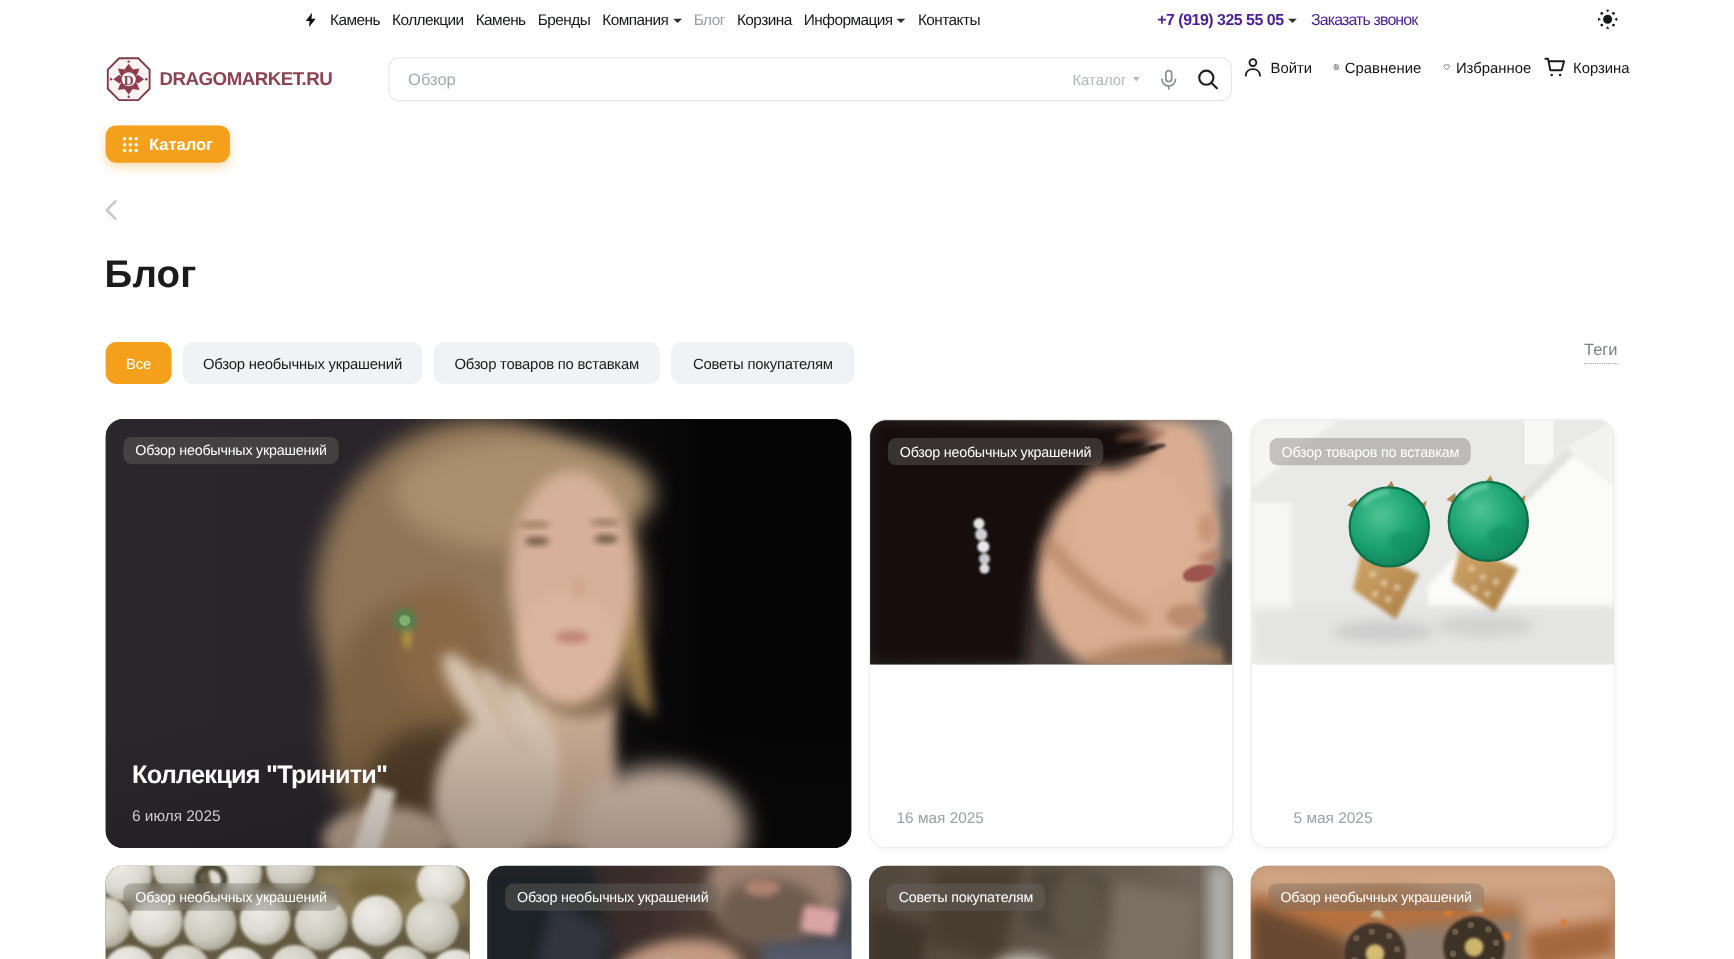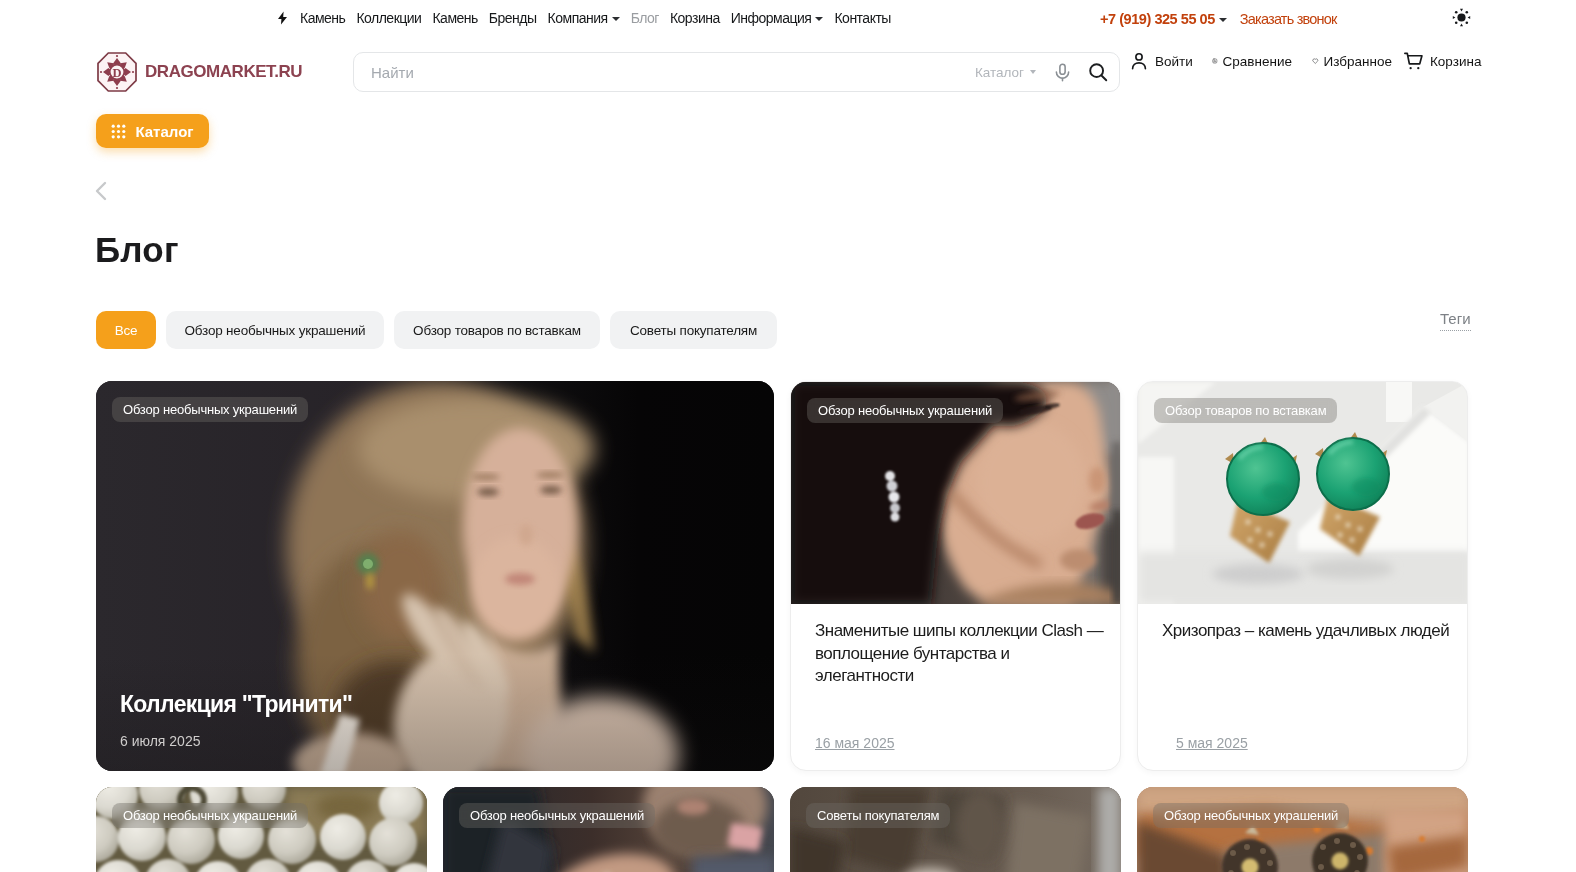--- a/index.html
+++ b/index.html
@@ -9,21 +9,21 @@
   .abs { position:absolute; }
   #page { position:relative; width:1576px; height:872px; }
 
   
   .topnav { left:276px; top:10px; display:flex; align-items:center; gap:11px;
     font-size:14px; letter-spacing:-0.5px; color:#16181a; }
   .topnav a { color:#16181a; text-decoration:none; white-space:nowrap; }
   .topnav a.active { color:#9a9da1; }
   .caret { display:inline-block; width:0; height:0; border-left:4px solid transparent;
     border-right:4px solid transparent; border-top:4.5px solid #2b2d30; vertical-align:2px; margin-left:4px;}
-  .phoneblk { left:1100px; top:11px; display:flex; gap:13px; font-size:14.5px; letter-spacing:-0.45px; color:#c2410c; }
+  .phoneblk { left:1052px; top:11px; display:flex; gap:13px; font-size:14.5px; letter-spacing:-0.45px; color:#4c1d95; }
   .phone { font-weight:600; white-space:nowrap; }
 
   
   .logo { left:96px; top:51px; display:flex; align-items:center; gap:7px; }
   .logotext { font-size:17px; font-weight:700; color:#8c4250; letter-spacing:-0.45px; }
   .search { left:353px; top:52px; width:767px; height:40px; border:1px solid #e4e6e8;
     border-radius:10px; background:#fff; display:flex; align-items:center; }
   .search .ph { margin-left:17px; font-size:15px; color:#a4a9af; flex:1; }
   .search .cat { font-size:13.5px; color:#b2b6bb; margin-right:6px;}
   .search .caret2 { width:0;height:0;border-left:3.5px solid transparent;border-right:3.5px solid transparent;
@@ -47,21 +47,21 @@
   .chip.on { background:#f5a01b; color:#fff; }
   .tegi { left:1440px; top:310px; font-size:15px; color:#7d8186; border-bottom:1px dotted #9aa0a5; padding-bottom:3px;}
 
   
   .card { border-radius:16px; overflow:hidden; background:#fff; }
   .cardb { border:1px solid #ededed; box-shadow:0 2px 6px rgba(0,0,0,.04); }
   .badge { position:absolute; left:16px; top:16px; background:rgba(112,110,106,.38); color:#fff;
     font-size:13px; letter-spacing:-0.2px; padding:5px 11px; border-radius:8px; white-space:nowrap; z-index:5;
     -webkit-backdrop-filter: blur(5px); backdrop-filter: blur(5px);}
   .c-title { font-size:17px; line-height:22.5px; color:#1c1c1c; font-weight:500; letter-spacing:-0.5px; }
-  .c-date { font-size:14px; color:#9aa0a5;text-decoration:underline; }
+  .c-date { font-size:14px; color:#9aa0a5; }
 </style>
 </head>
 <body>
 <div id="page">
 
   <div class="abs topnav">
     <svg width="13" height="14" viewBox="0 0 13 14" fill="#111">
         <path d="M7.6.5 2 8h3.4L5 13.5 11 6H7.2z"></path>
       </svg>
     <a href="#">Камень</a>
@@ -109,21 +109,21 @@
         <circle cx="5" cy="21" r="1.1"></circle>
           <circle cx="37" cy="21" r="1.1"></circle>
       </g>
       <circle cx="21" cy="21" r="7.2" fill="#fcf3f4" stroke="#8e3d4d" stroke-width="1.6"></circle>
       <text x="21" y="26" text-anchor="middle" font-family="Liberation Serif" font-weight="bold" font-size="12.5" fill="#8e3d4d">D</text>
     </svg>
     <span class="logotext">DRAGOMARKET.RU</span>
   </div>
 
   <div class="abs search">
-    <span class="ph">Найти</span>
+    <span class="ph">Обзор</span>
     <span class="cat">Каталог</span>
       <span class="caret2"></span>
     <svg width="21" height="21" viewBox="0 0 24 24" fill="none" stroke="#8a8f94" stroke-width="1.8" stroke-linecap="round" style="margin-right:14px">
       <rect x="9" y="2.5" width="6" height="11.5" rx="3"></rect>
       <path d="M5 11.5a7 7 0 0 0 14 0"></path>
         <line x1="12" y1="18.5" x2="12" y2="21.5"></line>
     </svg>
     <svg width="22" height="22" viewBox="0 0 24 24" fill="none" stroke="#1c1e20" stroke-width="2.1" stroke-linecap="round" style="margin-right:10px">
       <circle cx="10.5" cy="10.5" r="7"></circle>
         <line x1="15.8" y1="15.8" x2="21" y2="21"></line>
@@ -289,21 +289,20 @@
         <g filter="url(#c1)">
           <circle cx="99" cy="94" r="5" fill="#e3e3e6"></circle>
             <circle cx="101" cy="104" r="5.5" fill="#cfcfd4"></circle>
           <circle cx="103" cy="115" r="5.5" fill="#e8e8ec"></circle>
             <circle cx="104" cy="126" r="5" fill="#c8c8cd"></circle>
           <circle cx="104" cy="135" r="4.5" fill="#dedee2"></circle>
         </g>
       </svg>
       <div class="badge">Обзор необычных украшений</div>
     </div>
-    <div class="c-title" style="position:absolute;left:24px;top:238px;width:302px;">Знаменитые шипы коллекции Clash —<br>воплощение бунтарства и<br>элегантности</div>
     <div class="c-date" style="position:absolute;left:24px;top:353px;">16 мая 2025</div>
   </div>
 
   <div class="abs card cardb" style="left:1137px;top:381px;width:331px;height:390px;">
     <div style="position:relative;width:100%;height:222px;background:#eeeeec;">
       <svg width="331" height="222" viewBox="0 0 331 222" style="position:absolute;left:0;top:0">
         <defs>
           <filter id="d5" x="-30%" y="-30%" width="160%" height="160%">
               <feGaussianBlur stdDeviation="5"></feGaussianBlur>
             </filter>
@@ -356,21 +355,20 @@
         <circle cx="215" cy="92" r="36" fill="url(#gem)"></circle>
         <circle cx="125" cy="97" r="36" fill="none" stroke="#0c6f4b" stroke-width="2"></circle>
         <circle cx="215" cy="92" r="36" fill="none" stroke="#0c6f4b" stroke-width="2"></circle>
         <path d="M101 77 A32 32 0 0 1 125 65" stroke="#7fe0b8" stroke-width="4" fill="none" opacity="0.7" filter="url(#d2)"></path>
         <path d="M191 72 A32 32 0 0 1 215 60" stroke="#7fe0b8" stroke-width="4" fill="none" opacity="0.7" filter="url(#d2)"></path>
         <ellipse cx="138" cy="110" rx="14" ry="9" fill="#0f8a5e" opacity="0.45" filter="url(#d2)"></ellipse>
         <ellipse cx="228" cy="105" rx="14" ry="9" fill="#0f8a5e" opacity="0.45" filter="url(#d2)"></ellipse>
       </svg>
       <div class="badge">Обзор товаров по вставкам</div>
     </div>
-    <div class="c-title" style="position:absolute;left:24px;top:238px;width:302px;white-space:nowrap;overflow:hidden;">Хризопраз – камень удачливых людей</div>
     <div class="c-date" style="position:absolute;left:38px;top:353px;">5 мая 2025</div>
   </div>
 
   <div class="abs card" style="left:96px;top:787px;width:331px;height:300px;background:#6e6a52">
     <svg width="331" height="300" viewBox="0 0 331 300" style="position:absolute;left:0;top:0">
       <defs>
         <filter id="e2" x="-40%" y="-40%" width="180%" height="180%">
             <feGaussianBlur stdDeviation="1.5"></feGaussianBlur>
           </filter>
         <filter id="e6" x="-30%" y="-30%" width="160%" height="160%">

